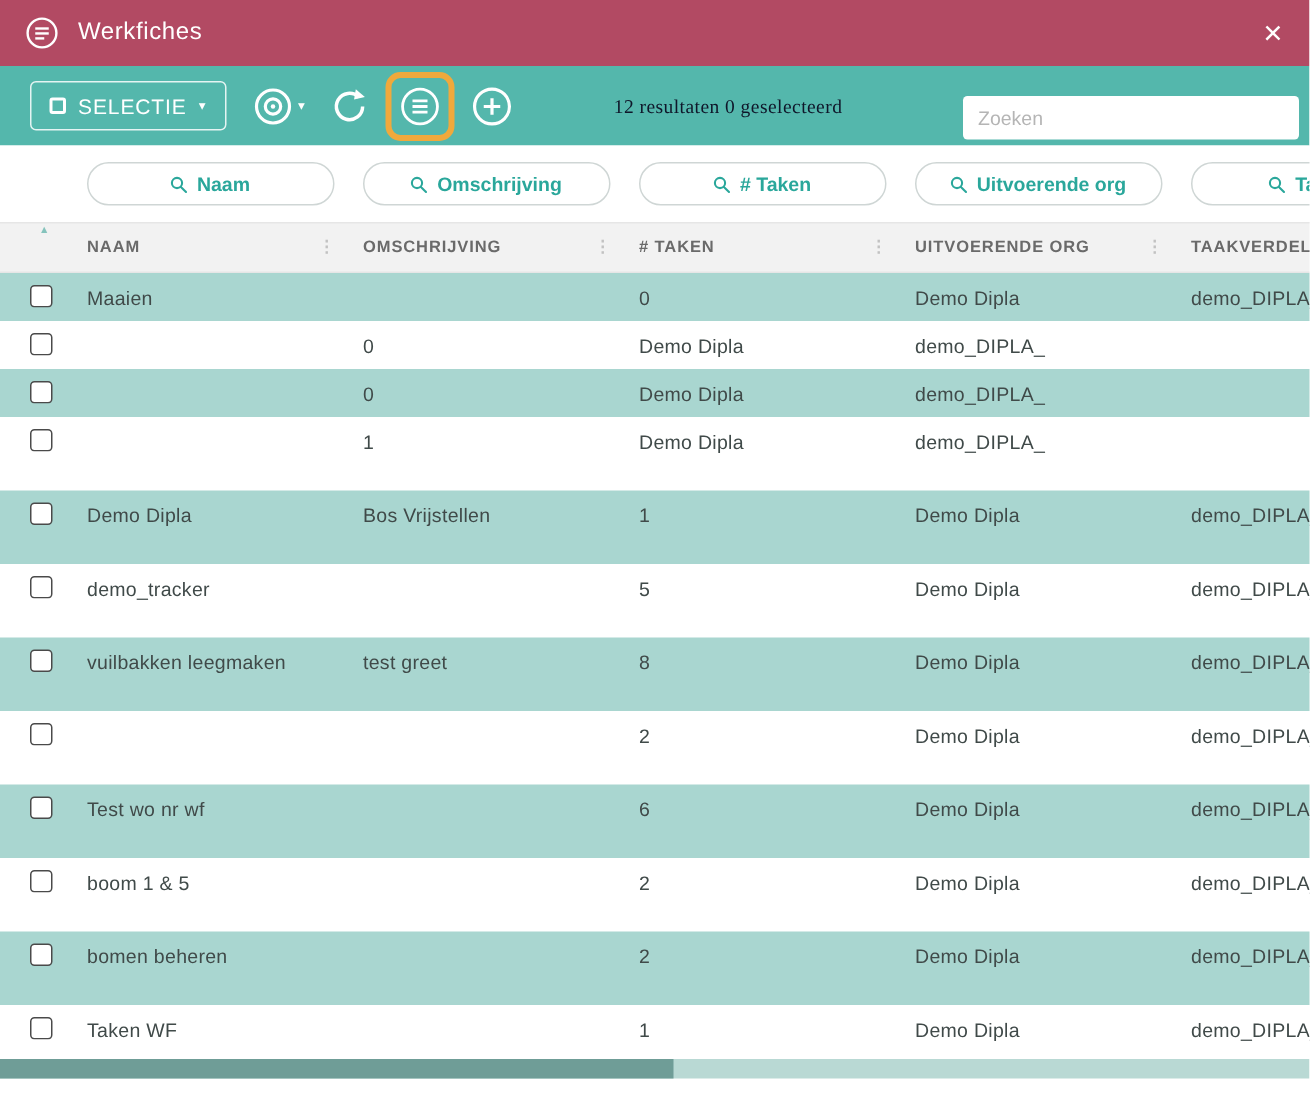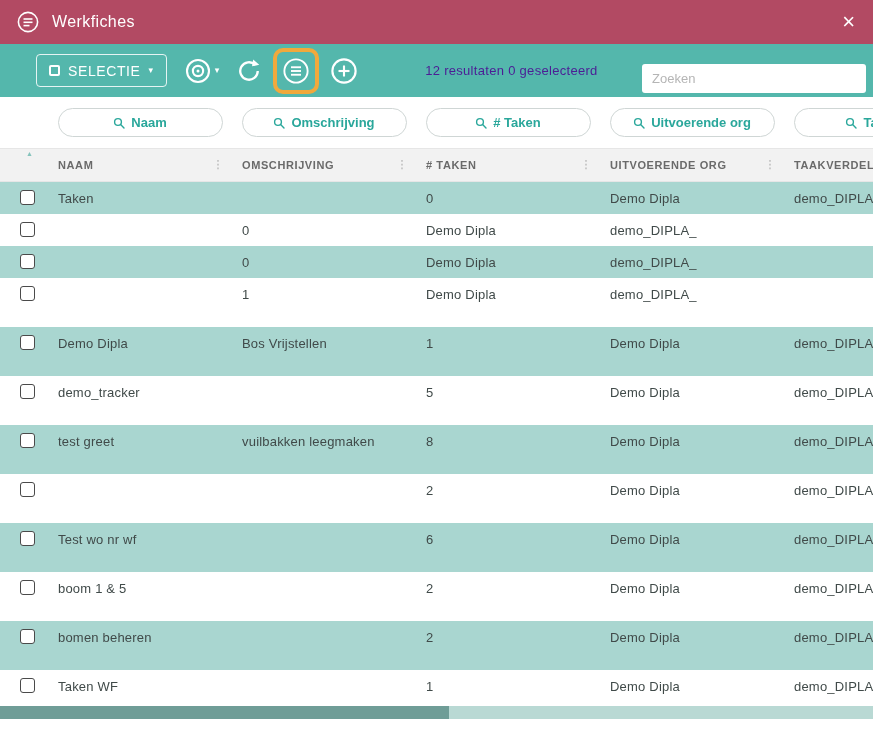--- a/index.html
+++ b/index.html
@@ -9,32 +9,32 @@
     font-family:"Liberation Sans", sans-serif;
   }
   button { font-family:inherit; }
 
   
   .titlebar { height:44px; background:#b24a63; display:flex; align-items:center; padding:0 18px 0 16px; color:#fff; }
   .titlebar h1 { font-size:16px; font-weight:400; margin:0 15px 0 12px; letter-spacing:.4px; }
   .close-btn { margin-left:auto; background:none; border:none; color:#fff; font-size:22px; line-height:1; padding:0; cursor:pointer; }
 
   
-  .toolbar { height:53px; background:#54b7ac; display:flex; align-items:center; padding:0 7px 0 36px; }
+  .toolbar { height:53px; background:#54b7ac; display:flex; align-items:center; padding:0 7px 0 20px; }
   .selectie-btn { display:flex; align-items:center; gap:8px; height:33px; padding:0 12px;
     background:transparent; border:1px solid rgba(255,255,255,.85); border-radius:4px;
     color:#fff; font-size:14px; letter-spacing:.6px; cursor:pointer; }
   .sq-icon { width:11px; height:11px; border:2px solid #fff; border-radius:2px; display:inline-block; }
   .caret { font-size:9px; line-height:1; }
   .icon-btn { background:none; border:none; padding:0; display:flex; align-items:center; color:#fff; cursor:pointer; }
   .eye-btn { margin-left:16px; gap:2px; }
   .refresh-btn { margin-left:16px; }
   .highlight-box { margin-left:10px; border:4px solid #f0a93c; border-radius:10px; padding:4px; display:flex; }
   .plus-btn { margin-left:10px; }
-  .results { color:#4c1d95; font-size:13px; margin-left:66px; letter-spacing:.3px; white-space:nowrap; }
+  .results { color:#0f172a; font-size:13px; margin-left:66px; letter-spacing:.3px; white-space:nowrap;font-family:Liberation Serif, serif; }
   .search-input { margin-left:auto; width:224px; height:29px; border:none; border-radius:3px;
     padding:0 10px; font-size:13px; font-family:inherit; color:#444; outline:none;margin-top:16px; }
   .search-input::placeholder { color:#b5b5b5; }
 
   
   .filter-row { height:51px; display:flex; align-items:center; width:968px; background:#fff; }
   .filter-spacer { width:48px; }
   .filter-cell { width:184px; display:flex; justify-content:center; }
   .filter-btn { display:flex; align-items:center; justify-content:center; gap:6px;
     width:165px; height:29px; border:1px solid #cfd6d5; border-radius:16px; background:#fff;
@@ -220,21 +220,21 @@
     <div class="th">
       <span>TAAKVERDEL</span>
     </div>
   </div>
 
   <div class="tbody">
       <div class="trow alt">
       <div class="cell c-check">
         <input type="checkbox" class="row-checkbox" style="">
       </div>
-      <div class="cell">Taken</div>
+      <div class="cell">Maaien</div>
       <div class="cell"></div>
       <div class="cell">0</div>
       <div class="cell">Demo Dipla</div>
       <div class="cell">demo_DIPLA_</div>
     </div>
       <div class="trow">
       <div class="cell c-check">
         <input type="checkbox" class="row-checkbox" style="">
       </div>
       <div class="cell"></div>
@@ -277,22 +277,22 @@
       <div class="cell">demo_tracker</div>
       <div class="cell"></div>
       <div class="cell">5</div>
       <div class="cell">Demo Dipla</div>
       <div class="cell">demo_DIPLA_</div>
     </div>
       <div class="trow alt">
       <div class="cell c-check">
         <input type="checkbox" class="row-checkbox" style="">
       </div>
+      <div class="cell">vuilbakken leegmaken</div>
       <div class="cell">test greet</div>
-      <div class="cell">vuilbakken leegmaken</div>
       <div class="cell">8</div>
       <div class="cell">Demo Dipla</div>
       <div class="cell">demo_DIPLA_</div>
     </div>
       <div class="trow">
       <div class="cell c-check">
         <input type="checkbox" class="row-checkbox" style="">
       </div>
       <div class="cell"></div>
       <div class="cell"></div>

